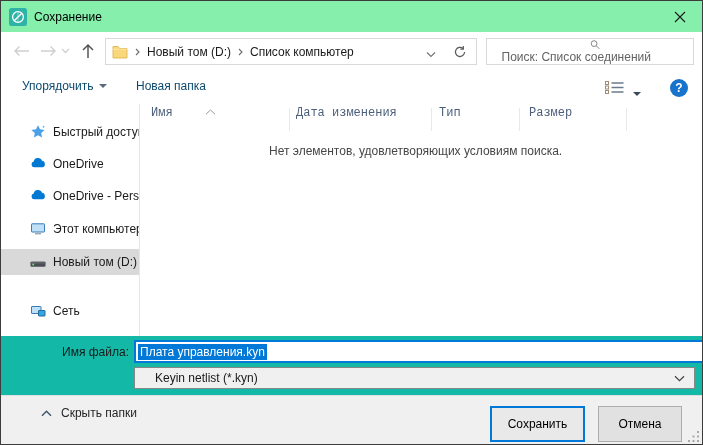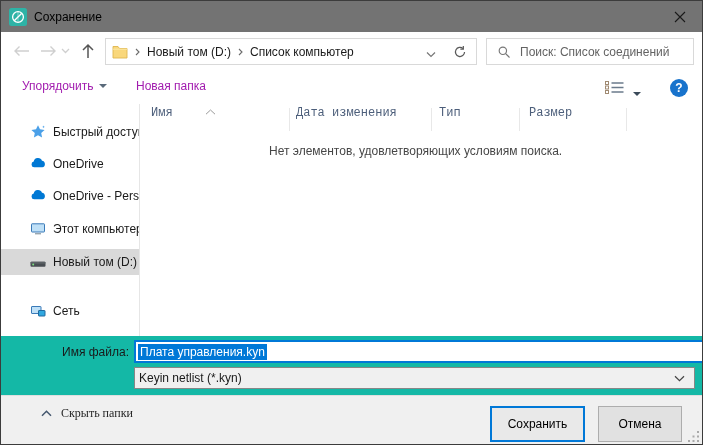--- a/index.html
+++ b/index.html
@@ -3,21 +3,21 @@
 <meta charset="utf-8">
 <style>
   * { margin:0; padding:0; box-sizing:border-box; }
   html,body { background:#ffffff; }
   body { font-family:"Liberation Sans", sans-serif; font-size:12px; color:#1a1a1a; }
   .window {
     position:relative; width:703px; height:445px; background:#fff;
     border:1px solid #3c3c3c; overflow:hidden;
   }
   
-  .titlebar { position:absolute; left:0; top:0; width:100%; height:31px; background:#737373; }
+  .titlebar { position:absolute; left:0; top:0; width:100%; height:31px; background:#86efac; }
   .app-icon { position:absolute; left:8px; top:7px; width:18px; height:18px; }
   .title-text { position:absolute; left:33px; top:9px; font-size:12px; color:#000; }
   .close-btn { position:absolute; right:0; top:0; width:45px; height:31px; display:flex; align-items:center; justify-content:center; cursor:pointer; }
   .close-btn svg { width:12px; height:12px; }
   
   .navbar { position:absolute; left:0; top:31px; width:100%; height:38px; background:#fff; }
   .nav-btn { position:absolute; top:10px; width:20px; height:18px; display:flex; align-items:center; justify-content:center; }
   .breadcrumb-bar {
     position:absolute; left:104px; top:6px; width:340px; height:27px;
     border:1px solid #d9d9d9; background:#fff; display:flex; align-items:center; padding-left:6px;
@@ -25,30 +25,30 @@
   .crumb-sep { margin:0 7px; display:flex; align-items:center; }
   .crumb { color:#1a1a1a; white-space:nowrap; cursor:pointer; }
   .crumb-chevron { position:absolute; right:8px; top:8px; }
   .refresh-btn {
     position:absolute; left:443px; top:6px; width:33px; height:27px;
     border:1px solid #d9d9d9; border-left:none; background:#fff;
     display:flex; align-items:center; justify-content:center;
   }
   .search-box {
     position:absolute; left:485px; top:6px; width:208px; height:27px;
-    border:1px solid #d9d9d9; background:#fff; display:flex; align-items:center; padding-left:10px;
+    border:1px solid #d9d9d9; background:#fff; display:flex; align-items:center; padding-left:10px;flex-direction:column;
   }
   .search-box input {
     border:none; outline:none; flex:1; font-family:"Liberation Sans", sans-serif;
     font-size:12px; color:#1a1a1a; margin-left:9px; background:transparent; width:100%;
   }
   .search-box input::placeholder { color:#636363; opacity:1; }
   
   .toolbar { position:absolute; left:0; top:69px; width:100%; height:34px; background:#fff; }
-  .tool-item { position:absolute; top:9px; color:#a21caf; cursor:pointer; display:flex; align-items:center; gap:6px; }
+  .tool-item { position:absolute; top:9px; color:#0c4a6e; cursor:pointer; display:flex; align-items:center; gap:6px; }
   .caret-down { width:0; height:0; border-left:4px solid transparent; border-right:4px solid transparent; border-top:4px solid #5a6a7a; display:inline-block; }
   .view-icon { position:absolute; left:604px; top:11px; }
   .view-caret { position:absolute; left:632px; top:15px; }
   .help-btn {
     position:absolute; left:669px; top:78px; width:18px; height:18px; border-radius:50%;
     background:#1873cc; color:#fff; font-weight:bold; font-size:12px;
     display:flex; align-items:center; justify-content:center; cursor:pointer;
   }
   
   .main { position:absolute; left:0; top:103px; width:100%; height:232px; background:#fff; }
@@ -69,26 +69,26 @@
   .field-label { position:absolute; left:0; width:128px; text-align:right; color:#1a1a1a; }
   .name-input {
     position:absolute; left:133px; top:4px; width:656px; height:23px;
     border:2px solid #0078d7; background:#fff; display:flex; align-items:center;
     padding-left:2px; cursor:text;
   }
   .name-input .sel { background:#0078d7; color:#fff; padding:1px 2px; white-space:nowrap; }
   .combo {
     position:absolute; left:133px; top:31px; width:561px; height:22px;
     border:1px solid #878787; background:#f0f0f0; display:flex; align-items:center;
-    padding-left:4px; cursor:pointer; color:#1a1a1a;
+    padding-left:20px; cursor:pointer; color:#1a1a1a;
   }
   .field-chevron { position:absolute; right:9px; top:50%; transform:translateY(-50%); }
   
   .footer { position:absolute; left:0; top:394px; width:100%; height:50px; background:#f0f0f0; border-top:1px solid #dfdfdf; }
-  .hide-folders { position:absolute; left:40px; top:10px; display:flex; align-items:center; gap:9px; color:#262626; cursor:pointer;font-family:Liberation Serif, serif; }
+  .hide-folders { position:absolute; left:40px; top:10px; display:flex; align-items:center; gap:9px; color:#262626; cursor:pointer; }
   .btn {
     position:absolute; top:10px; height:36px; font-family:"Liberation Sans", sans-serif;
     font-size:12px; color:#000; background:#e1e1e1; border:1px solid #adadad;
     display:flex; align-items:center; justify-content:center; cursor:pointer;
   }
   .btn-save { left:489px; width:95px; border:2px solid #0078d7; background:#e9e9e9; }
   .btn-cancel { left:597px; width:84px; }
   .resize-grip { position:absolute; right:2px; bottom:2px; }
 </style>
 </head>

